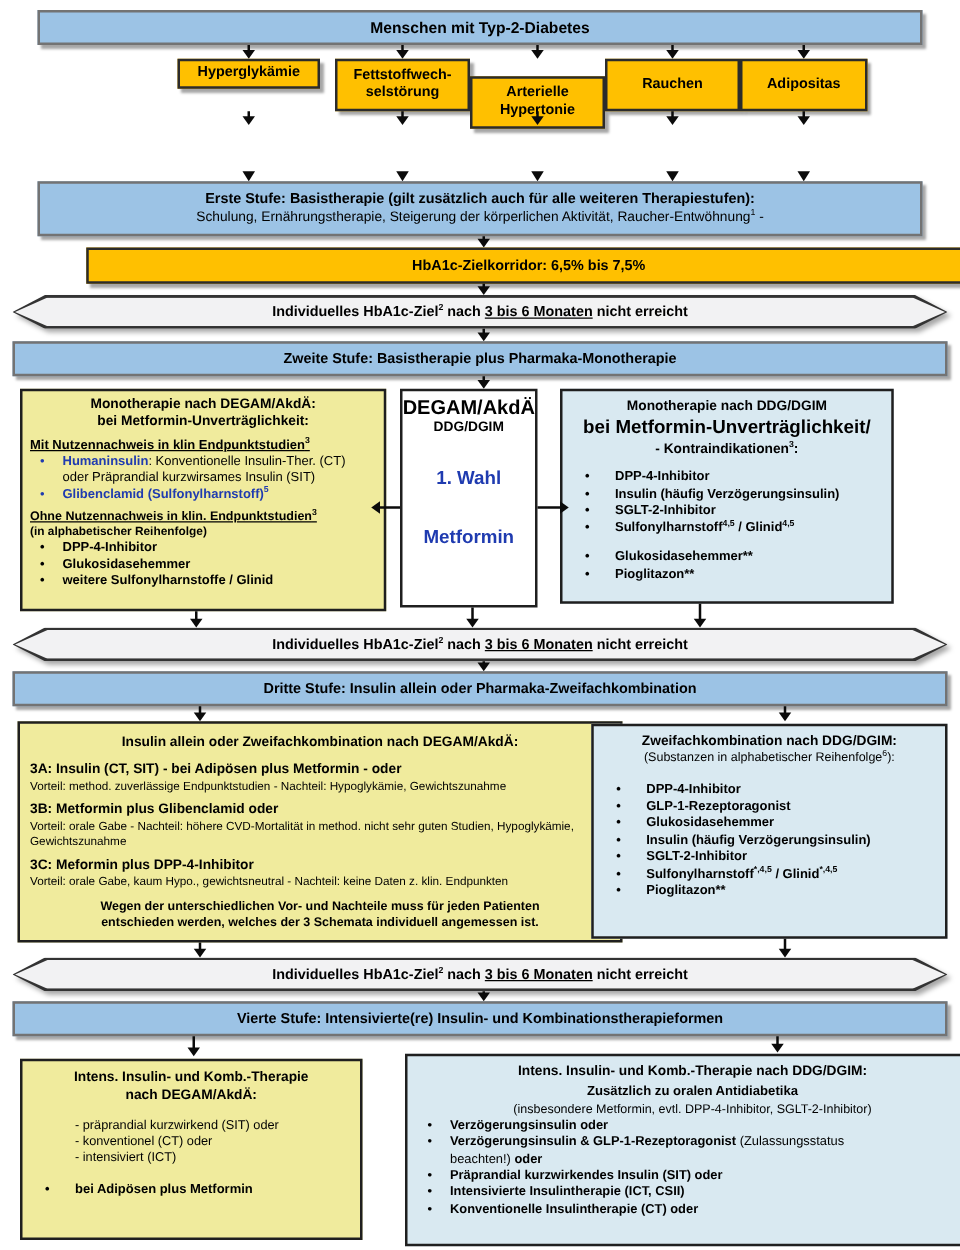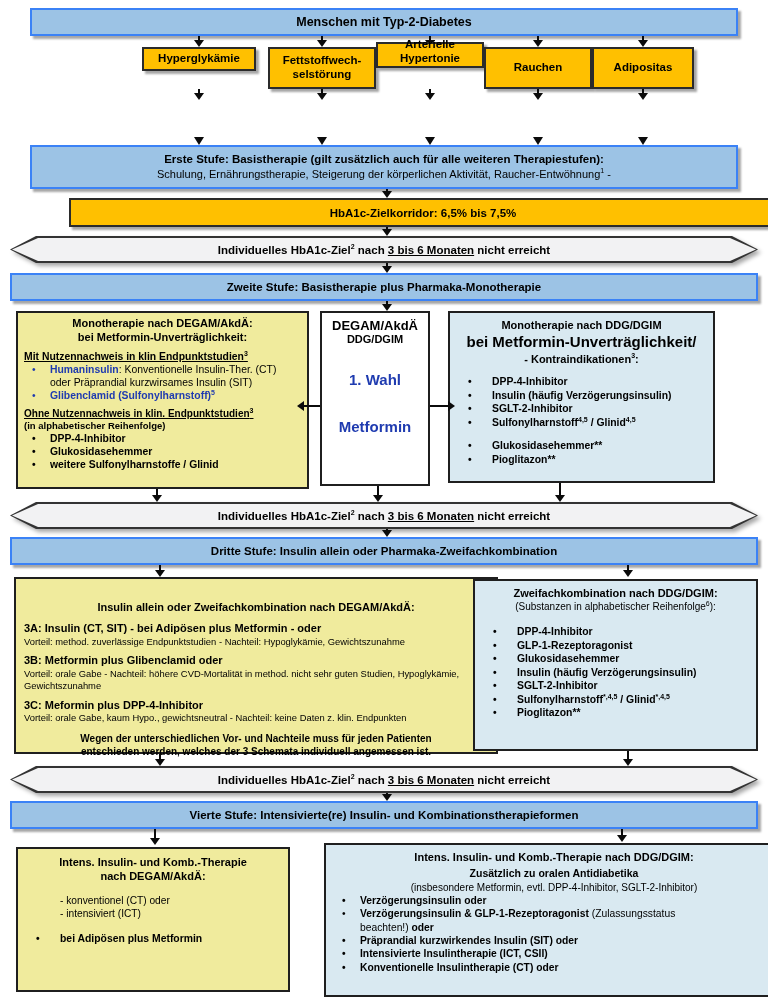--- a/index.html
+++ b/index.html
@@ -1,20 +1,20 @@
 <!DOCTYPE html>
 <html style="--header_blue: #9CC3E5; --gold: #FFC000; --pale_yellow: #F0EB9D; --light_cyan: #D9E9F1; --banner_gray: #F2F2F3; --accent_blue: #1F3BB0;"><head>
 <meta charset="utf-8">
 <style>
   html,body{margin:0;padding:0;background:#fff;}
   body{width:768px;height:1000px;position:relative;overflow:hidden;
        font-family:"Liberation Sans","DejaVu Sans",sans-serif;color:#000;}
   .abs{position:absolute;box-sizing:border-box;}
   
-  .bluebar{background:var(--header_blue,#9CC3E5);border:2px solid #3b82f6;
+  .bluebar{background:var(--header_blue,#9CC3E5);border:2px solid #737373;
            box-shadow:3px 3px 2px rgba(0,0,0,0.35);
            display:flex;align-items:center;justify-content:center;text-align:center;font-weight:bold;}
   .goldbox{background:var(--gold,#FFC000);border:2px solid #2b2b2b;
            box-shadow:3px 3px 2px rgba(0,0,0,0.35);
            display:flex;align-items:center;justify-content:center;text-align:center;font-weight:bold;}
   .ybox{background:var(--pale_yellow,#F0EB9D);border:2px solid #1f1f1f;}
   .cbox{background:var(--light_cyan,#D9E9F1);border:2px solid #1f1f1f;}
   .wbox{background:#fff;border:2px solid #1f1f1f;}
   
   .hex{filter:drop-shadow(3px 3px 2px rgba(0,0,0,0.35));}
@@ -67,21 +67,21 @@
   <div class="va" style="left:538px;top:36px;height:11px;"></div>
   <div class="va" style="left:643px;top:36px;height:11px;"></div>
 
   <div class="goldbox abs pre" style="left:142px;top:47px;width:114px;height:24px;font-size:11.5px;line-height:1.2;">
     <span class="pre">Hyperglykämie</span>
   </div>
   <div class="goldbox abs pre" style="left:268px;top:47px;width:108px;height:42px;font-size:11.5px;line-height:1.2;">
     <span class="pre">Fettstoffwech-
 selstörung</span>
   </div>
-  <div class="goldbox abs pre" style="left:376px;top:42px;width:108px;height:26px;font-size:11.5px;line-height:1.2;align-items:flex-end;">
+  <div class="goldbox abs pre" style="left:376px;top:61px;width:108px;height:42px;font-size:11.5px;line-height:1.2;">
     <span class="pre">Arterielle
 Hypertonie</span>
   </div>
   <div class="goldbox abs pre" style="left:484px;top:47px;width:108px;height:42px;font-size:11.5px;line-height:1.2;">
     <span class="pre">Rauchen</span>
   </div>
   <div class="goldbox abs pre" style="left:592px;top:47px;width:102px;height:42px;font-size:11.5px;line-height:1.2;">
     <span class="pre">Adipositas</span>
   </div>
 
@@ -150,21 +150,21 @@
     </div>
     <div class="b" style="font-size:9.5px;">(in alphabetischer Reihenfolge)</div>
     <ul class="b">
       <li class="dot">DPP-4-Inhibitor</li>
       <li class="dot">Glukosidasehemmer</li>
       <li class="dot">weitere Sulfonylharnstoffe / Glinid</li>
     </ul>
   </div>
 
   <div class="wbox abs ctr" style="left:320px;top:311px;width:110px;height:175px;padding-top:5px;">
-    <div class="b" style="font-size:13px;">DEGAM/AkdÄ</div>
+    <div class="b" style="font-size:16px;">DEGAM/AkdÄ</div>
     <div class="b" style="font-size:11px;">DDG/DGIM</div>
     <div class="b blue" style="font-size:15px;margin-top:26px;">1. Wahl</div>
     <div class="b blue" style="font-size:15px;margin-top:30px;">Metformin</div>
   </div>
 
   <div class="cbox abs" style="left:448px;top:311px;width:267px;height:172px;padding:5px 8px;font-size:10.4px;line-height:1.3;">
     <div class="ctr b" style="font-size:11px;">Monotherapie nach DDG/DGIM</div>
     <div class="ctr b" style="font-size:15px;">bei Metformin-Unverträglichkeit/</div>
     <div class="ctr b" style="font-size:11px;">
       <span>- Kontraindikationen</span><sup>3</sup><span>:</span>
@@ -199,21 +199,21 @@
 
   <div class="va" style="left:387px;top:529px;height:8px;"></div>
 
   <div class="bluebar abs" style="left:10px;top:537px;width:748px;height:28px;font-size:11.5px;">
     <span>Dritte Stufe: Insulin allein oder Pharmaka-Zweifachkombination</span>
   </div>
 
   <div class="va" style="left:160px;top:565px;height:12px;"></div>
   <div class="va" style="left:628px;top:565px;height:12px;"></div>
 
-  <div class="ybox abs" style="left:14px;top:577px;width:484px;height:177px;padding:22px 8px;line-height:1.25;">
+  <div class="ybox abs" style="left:14px;top:577px;width:484px;height:177px;padding:9px 8px;line-height:1.25;">
     <div class="ctr b" style="font-size:11px;">Insulin allein oder Zweifachkombination nach DEGAM/AkdÄ:</div>
     <div class="b" style="font-size:11px;margin-top:7px;">3A: Insulin (CT, SIT) - bei Adipösen plus Metformin -   oder</div>
     <div style="font-size:9.4px;">Vorteil: method. zuverlässige Endpunktstudien  - Nachteil: Hypoglykämie, Gewichtszunahme</div>
     <div class="b" style="font-size:11px;margin-top:7px;">3B: Metformin plus Glibenclamid   oder</div>
     <div style="font-size:9.4px;">Vorteil: orale Gabe - Nachteil: höhere  CVD-Mortalität in method. nicht sehr guten Studien, Hypoglykämie, Gewichtszunahme</div>
     <div class="b" style="font-size:11px;margin-top:7px;">3C: Meformin plus DPP-4-Inhibitor</div>
     <div style="font-size:9.4px;">Vorteil: orale Gabe, kaum Hypo., gewichtsneutral - Nachteil: keine Daten z. klin. Endpunkten</div>
     <div class="ctr b" style="font-size:10px;margin-top:9px;">Wegen der unterschiedlichen Vor- und Nachteile muss für jeden Patienten</div>
     <div class="ctr b" style="font-size:10px;">entschieden werden, welches der 3 Schemata individuell angemessen ist.</div>
   </div>
@@ -254,20 +254,21 @@
     <span>Vierte Stufe: Intensivierte(re) Insulin- und Kombinationstherapieformen</span>
   </div>
 
   <div class="va" style="left:155px;top:829px;height:16px;"></div>
   <div class="va" style="left:622px;top:829px;height:13px;"></div>
 
   <div class="ybox abs" style="left:16px;top:847px;width:274px;height:145px;padding:6px 8px;line-height:1.3;">
     <div class="ctr b" style="font-size:11px;">Intens.  Insulin- und Komb.-Therapie</div>
     <div class="ctr b" style="font-size:11px;">nach DEGAM/AkdÄ:</div>
     <ul style="margin-top:10px;font-size:10.4px;">
+      <li style="padding-left:34px;font-size:10.2px;">- präprandial kurzwirkend  (SIT)  oder</li>
       <li style="padding-left:34px;font-size:10.2px;">- konventionel  (CT)   oder</li>
       <li style="padding-left:34px;font-size:10.2px;">- intensiviert (ICT)</li>
       <li class="dot2 b" style="margin-top:12px;">bei Adipösen plus Metformin</li>
     </ul>
   </div>
 
   <div class="cbox abs" style="left:300px;top:843px;width:460px;height:154px;padding:5px 8px;line-height:1.3;margin-left:24px;">
     <div class="ctr b" style="font-size:11px;">Intens.  Insulin- und Komb.-Therapie nach DDG/DGIM:</div>
     <div class="ctr b" style="font-size:10.5px;margin-top:3px;">Zusätzlich zu oralen Antidiabetika</div>
     <div class="ctr" style="font-size:10px;">(insbesondere Metformin, evtl. DPP-4-Inhibitor, SGLT-2-Inhibitor)</div>

